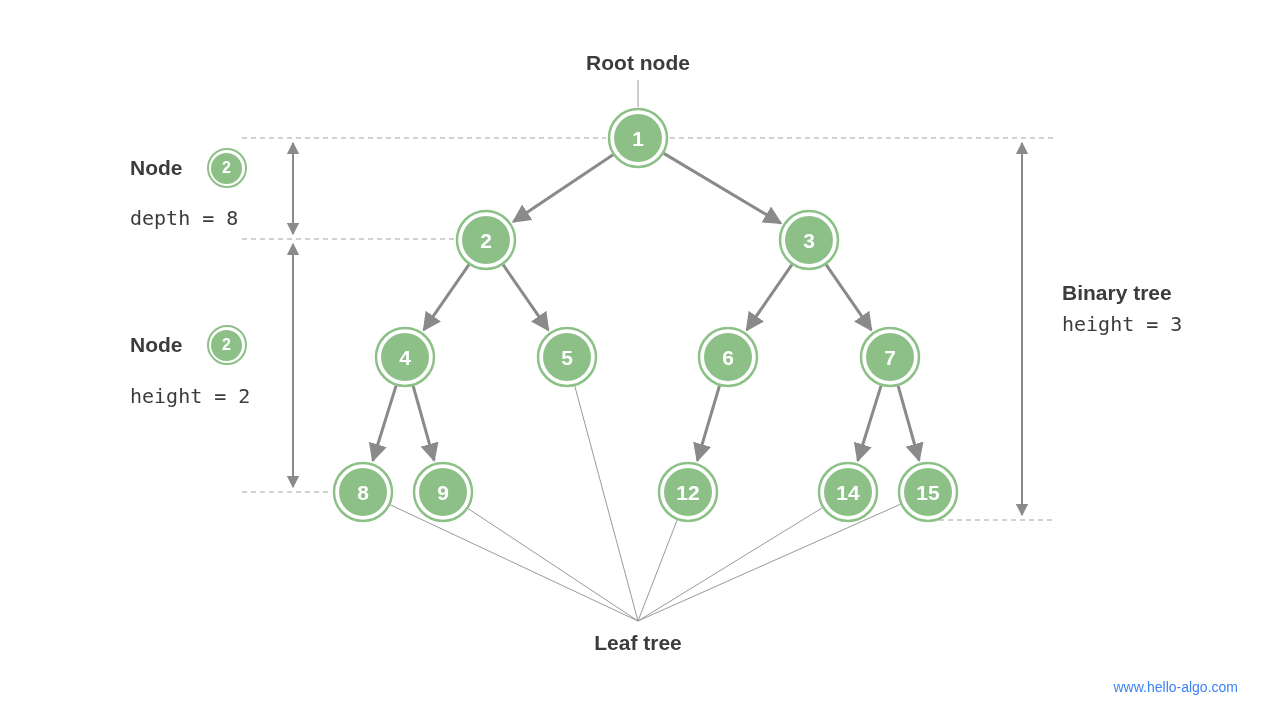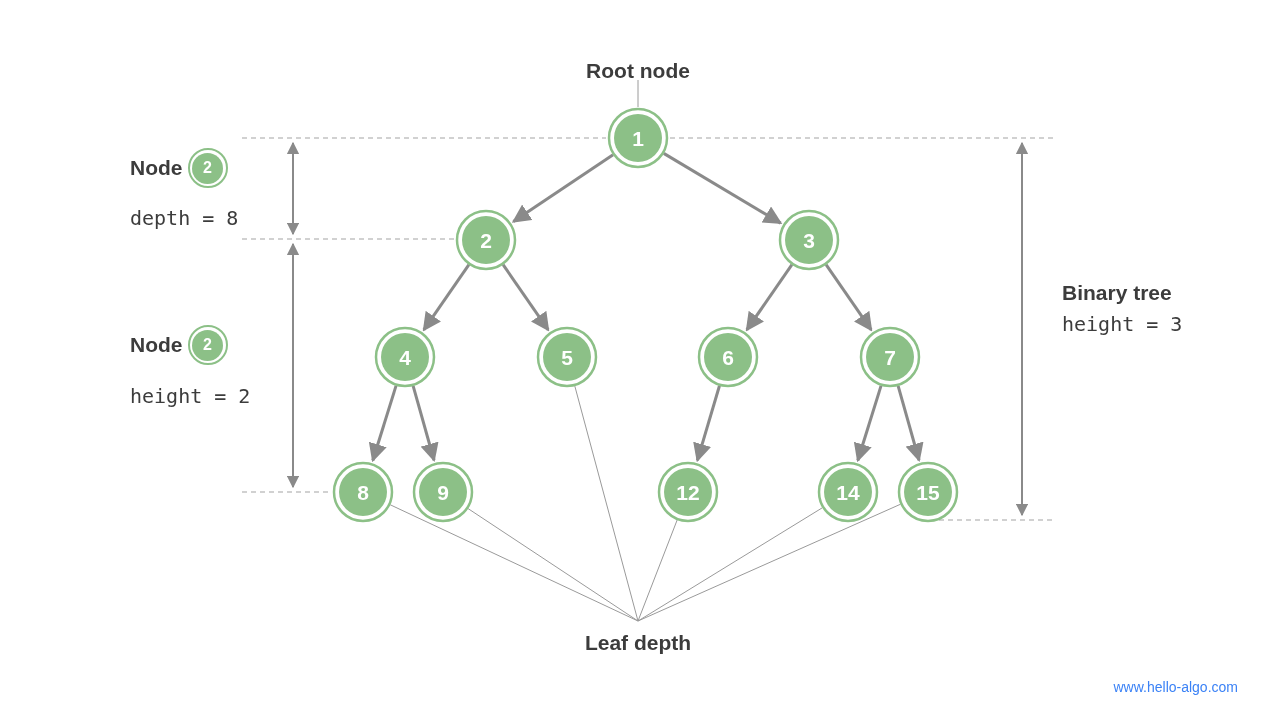--- a/index.html
+++ b/index.html
@@ -25,21 +25,21 @@
   }
   .anno-title {
     font-weight: bold;
     font-size: 21px;
     color: #3c3c3c;
     transform: translateY(-50%);
   }
   .anno-row {
     display: flex;
     align-items: center;
-    gap: 5px;
+    gap: 24px;
     transform: translateY(-50%);
   }
   .mono-label {
     font-family: "DejaVu Sans Mono", "Liberation Mono", monospace;
     font-size: 20px;
     color: #3c3c3c;
     transform: translateY(-50%);
   }
   .badge {
     width: 40px; height: 40px;
@@ -157,23 +157,23 @@
         <circle cx="848" cy="492" r="24" fill="#8cc087"></circle>
         <text x="848" y="492" dy="0.36em" text-anchor="middle" fill="#ffffff" font-size="21" font-weight="bold" font-family="&quot;Liberation Sans&quot;, sans-serif">14</text>
       </g>
       <g>
         <circle cx="928" cy="492" r="29" fill="#ffffff" stroke="#8cc087" stroke-width="2.5"></circle>
         <circle cx="928" cy="492" r="24" fill="#8cc087"></circle>
         <text x="928" y="492" dy="0.36em" text-anchor="middle" fill="#ffffff" font-size="21" font-weight="bold" font-family="&quot;Liberation Sans&quot;, sans-serif">15</text>
       </g>
     </svg>
 
-  <div class="abs title-label" id="root-label" style="left: 638px; top: 63px; margin-top: 8px;">Root node</div>
+  <div class="abs title-label" id="root-label" style="left: 638px; top: 63px;">Root node</div>
 
-  <div class="abs title-label" id="leaf-label" style="left: 638px; top: 643px;">Leaf depth</div>
+  <div class="abs title-label" id="leaf-label" style="left: 638px; top: 643px;">Leaf tree</div>
 
   <div class="abs anno-row" id="anno1-row" style="left: 130px; top: 168px;">
     <span class="anno-title" style="transform:none">Node</span>
     <span class="badge">
       <span class="badge-inner">2</span>
     </span>
   </div>
   <div class="abs mono-label" id="anno1-sub" style="left: 130px; top: 218px;">depth = 8</div>
 
   <div class="abs anno-row" id="anno2-row" style="left: 130px; top: 345px;">

